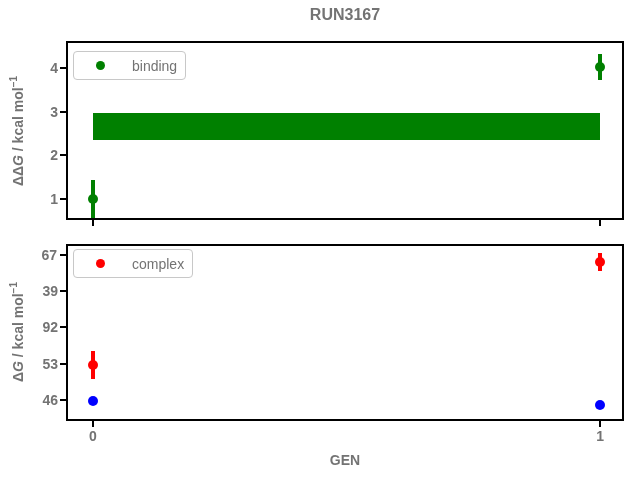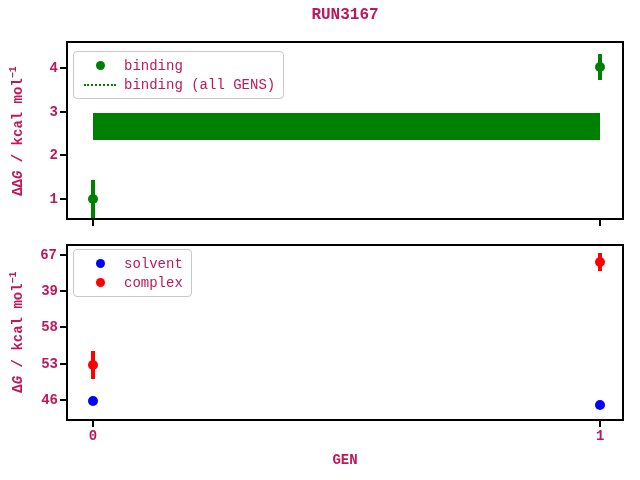--- a/index.html
+++ b/index.html
@@ -1,75 +1,63 @@
 <!DOCTYPE html>
 <html><head>
 <meta charset="utf-8">
 <style>
   html,body{margin:0;padding:0;background:#fff;}
   #figure{
     position:relative;width:640px;height:480px;background:#ffffff;
-    font-family:Liberation Mono, monospace;color:#be185d;overflow:hidden;
+    font-family:Liberation Sans, sans-serif;color:#737373;overflow:hidden;
   }
   .axes{position:absolute;border:2px solid #000;background:#fff;box-sizing:border-box;}
   .fig-title{position:absolute;font-size:16px;font-weight:bold;white-space:nowrap;transform:translateX(-50%);}
   .xaxis-label{position:absolute;font-size:14px;font-weight:bold;white-space:nowrap;transform:translateX(-50%);}
   .yaxis-label{position:absolute;font-size:14px;font-weight:bold;white-space:nowrap;
     transform:translate(-50%,-50%) rotate(-90deg);}
   .yaxis-label sup{font-size:10px;}
   .tick-mark{position:absolute;background:#000;}
   .tick-label{position:absolute;font-size:14px;font-weight:bold;line-height:16px;}
   .ytick-label{text-align:right;}
   .xtick-label{text-align:center;}
   .err-bar{position:absolute;}
   .marker{position:absolute;border-radius:50%;}
   .band{position:absolute;}
   .legend{position:absolute;border:1px solid #c8c8c8;border-radius:4px;
     background:rgba(255,255,255,0.92);padding:4px 8px;z-index:5;}
   .legend-row{display:flex;align-items:center;height:19px;}
   .legend-swatch{width:36px;display:flex;justify-content:center;align-items:center;flex:none;}
   .legend-dot{width:9px;height:9px;border-radius:50%;}
   .legend-dotted{width:32px;height:0;border-top:2px dotted #008000;}
-  .legend-label{font-size:14px;white-space:nowrap;margin-left:6px;}
+  .legend-label{font-size:14px;white-space:nowrap;margin-left:14px;}
 </style>
 </head>
 <body>
 
 <div id="figure">
 
   <div class="fig-title" style="left:345px;top:6px;">RUN3167</div>
 
   <div class="axes" id="axes-0" style="left:66px;top:41px;width:558px;height:179px;"></div>
   <div class="yaxis-label" style="left:17px;top:131px;"><span>ΔΔ</span><i>G</i><span> / kcal mol</span><sup>−1</sup></div>
 
   <div class="legend" style="left:73px;top:51px;">
     <div class="legend-row">
       <span class="legend-swatch">
           <span class="legend-dot" style="background:#008000;"></span>
         </span>
       <span class="legend-label">binding</span>
     </div>
-    <div class="legend-row">
-      <span class="legend-swatch">
-          <span class="legend-dotted"></span>
-        </span>
-      <span class="legend-label">binding (all GENS)</span>
-    </div>
   </div>
 
   <div class="axes" id="axes-1" style="left:66px;top:244px;width:558px;height:177px;"></div>
   <div class="yaxis-label" style="left:17px;top:332px;"><span>Δ</span><i>G</i><span> / kcal mol</span><sup>−1</sup></div>
 
   <div class="legend" style="left:73px;top:249px;">
-    <div class="legend-row">
-      <span class="legend-swatch">
-          <span class="legend-dot" style="background:#0000ff;"></span>
-        </span>
-      <span class="legend-label">solvent</span>
-    </div>
     <div class="legend-row">
       <span class="legend-swatch">
           <span class="legend-dot" style="background:#ff0000;"></span>
         </span>
       <span class="legend-label">complex</span>
     </div>
   </div>
 
   <div class="xaxis-label" style="left:345px;top:452px;">GEN</div>
 <div class="tick-mark" style="left: 60px; top: 198.044px; width: 6px; height: 2px;"></div>
@@ -85,21 +73,21 @@
     <div class="band" style="left: 92.8855px; width: 507.273px; top: 113.037px; height: 27.0683px; background: rgb(0, 128, 0); z-index: 2;"></div>
     <div class="err-bar" style="left: 90.8855px; width: 4px; top: 180.271px; height: 37.5463px; background: rgb(0, 128, 0); z-index: 3;"></div>
     <div class="marker" style="left: 87.8855px; top: 194.044px; width: 10px; height: 10px; background: rgb(0, 128, 0); z-index: 4;"></div>
     <div class="err-bar" style="left: 598.158px; width: 4px; top: 53.661px; height: 26.1951px; background: rgb(0, 128, 0); z-index: 3;"></div>
     <div class="marker" style="left: 595.158px; top: 61.7585px; width: 10px; height: 10px; background: rgb(0, 128, 0); z-index: 4;"></div>
     <div class="tick-mark" style="left: 60px; top: 398.963px; width: 6px; height: 2px;"></div>
     <div class="tick-label ytick-label" style="left: 18px; top: 391.963px; width: 40px;">46</div>
     <div class="tick-mark" style="left: 60px; top: 362.693px; width: 6px; height: 2px;"></div>
     <div class="tick-label ytick-label" style="left: 18px; top: 355.693px; width: 40px;">53</div>
     <div class="tick-mark" style="left: 60px; top: 326.422px; width: 6px; height: 2px;"></div>
-    <div class="tick-label ytick-label" style="left: 18px; top: 319.422px; width: 40px;">58</div>
+    <div class="tick-label ytick-label" style="left: 18px; top: 319.422px; width: 40px;">92</div>
     <div class="tick-mark" style="left: 60px; top: 290.152px; width: 6px; height: 2px;"></div>
     <div class="tick-label ytick-label" style="left: 18px; top: 283.152px; width: 40px;">39</div>
     <div class="tick-mark" style="left: 60px; top: 253.881px; width: 6px; height: 2px;"></div>
     <div class="tick-label ytick-label" style="left: 17px; top: 246.881px; width: 40px;">67</div>
     <div class="tick-mark" style="left: 91.8855px; top: 421px; width: 2px; height: 6px;"></div>
     <div class="tick-label xtick-label" style="left: 77.8855px; top: 428px; width: 30px;">0</div>
     <div class="tick-mark" style="left: 599.158px; top: 421px; width: 2px; height: 6px;"></div>
     <div class="tick-label xtick-label" style="left: 585.158px; top: 428px; width: 30px;">1</div>
     <div class="err-bar" style="left: 90.8855px; width: 4px; top: 397.061px; height: 7.2541px; background: rgb(0, 0, 255); z-index: 3;"></div>
     <div class="marker" style="left: 87.8855px; top: 395.689px; width: 10px; height: 10px; background: rgb(0, 0, 255); z-index: 4;"></div>

